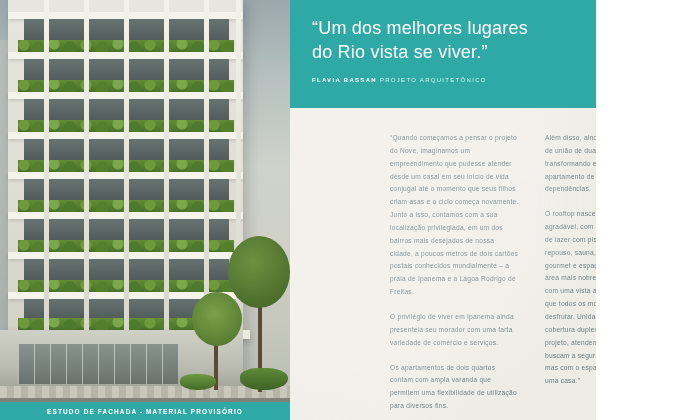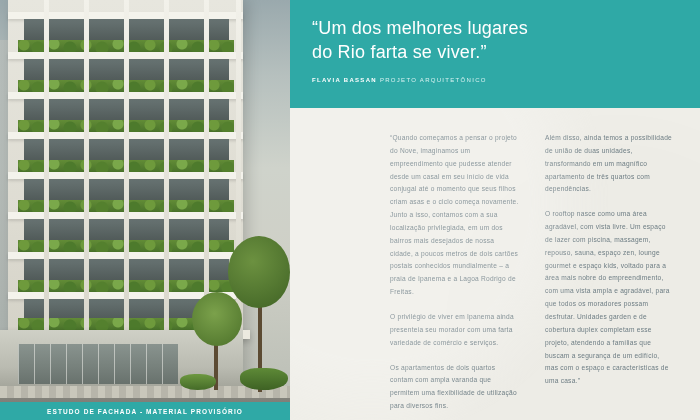--- a/index.html
+++ b/index.html
@@ -8,21 +8,21 @@
     background: #ffffff;
   }
   body {
     width: 700px;
     height: 420px;
     overflow: hidden;
     font-family: "Liberation Sans", sans-serif;
   }
   .page {
     position: relative;
-    width: 700px;
+    width: 596px;
     height: 420px;
     background: #efefe9;
     overflow: hidden;
   }
 
   
   .photo {
     position: absolute;
     left: 0;
     top: 0;
@@ -310,21 +310,21 @@
     <div class="shrub" style="left:180px; top:374px; width:36px; height:16px; background:linear-gradient(180deg,#6d9840,#456b28);"></div>
 
     <div class="caption-bar">
       <span>ESTUDO DE FACHADA - MATERIAL PROVISÓRIO</span>
     </div>
   </div>
 
   <div class="quote-panel">
     <div class="quote-text">
       <span>“Um dos melhores lugares</span>
-      <span class="quote-line2">do Rio farta se viver.”</span>
+      <span class="quote-line2">do Rio vista se viver.”</span>
     </div>
     <div class="quote-credit">
       <b>FLAVIA BASSAN</b>
       <span>PROJETO ARQUITETÔNICO</span>
     </div>
   </div>
 
   <div class="body-area">
     <div class="cols">
       <div class="col">

